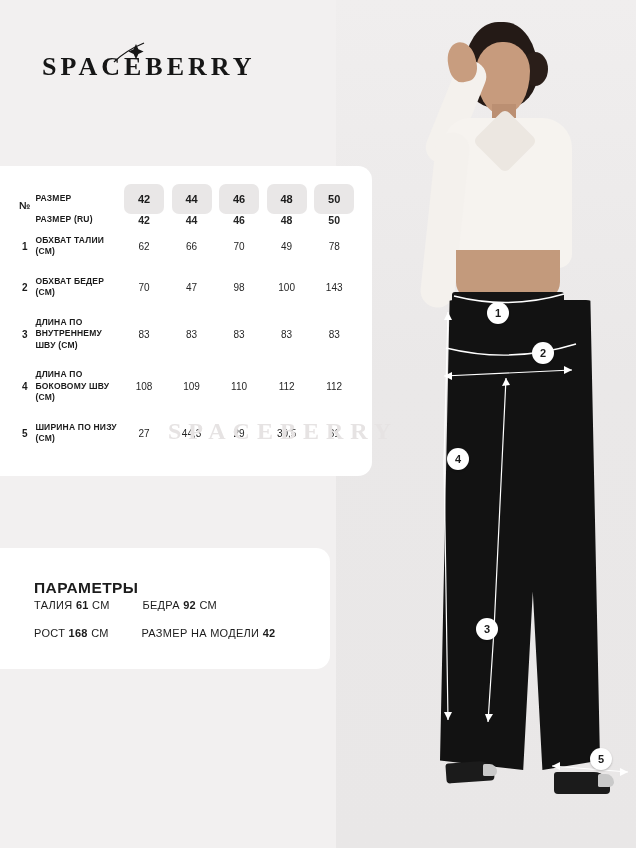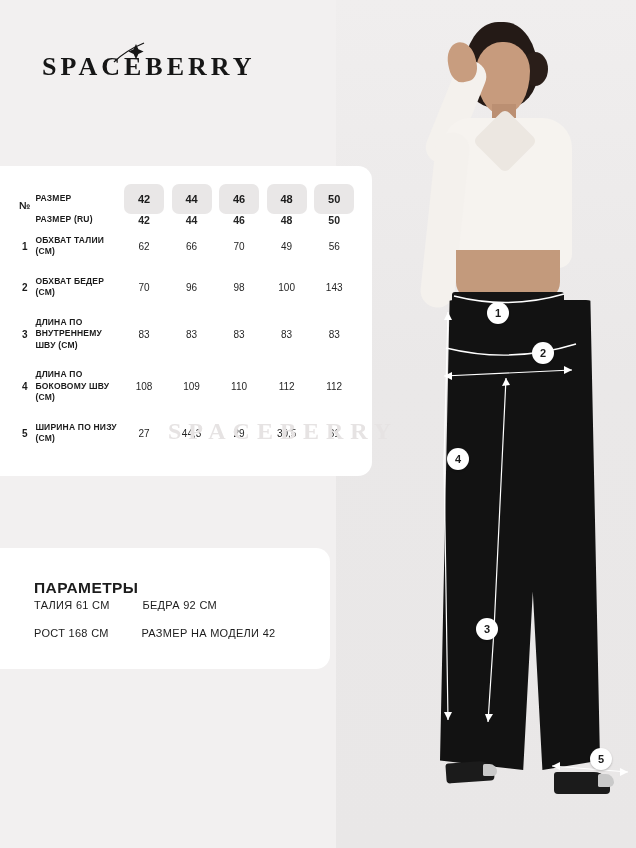--- a/index.html
+++ b/index.html
@@ -301,21 +301,21 @@
     text-transform: uppercase;
   }
   .params-line {
     font-size: 11px;
     letter-spacing: .3px;
     margin-bottom: 16px;
     text-transform: uppercase;
     white-space: nowrap;
   }
   .params-line:last-child { margin-bottom: 0; }
-  .params-line b { font-weight: 400; }
+  .params-line b { font-weight: 700; }
   .gap { display: inline-block; width: 26px; }
 </style>
 </head>
 <body>
 
 <div class="page">
 
   <div class="photo">
     <div class="photo-bg"></div>
     <div class="model">
@@ -394,27 +394,27 @@
         <td class="val">50</td>
       </tr>
 
       <tr class="data-row">
         <td class="col-num">1</td>
         <td class="col-label">ОБХВАТ ТАЛИИ (СМ)</td>
         <td class="val">62</td>
         <td class="val">66</td>
         <td class="val">70</td>
         <td class="val">49</td>
-        <td class="val">56</td>
+        <td class="val">78</td>
       </tr>
       <tr class="data-row">
         <td class="col-num">2</td>
         <td class="col-label">ОБХВАТ БЕДЕР (СМ)</td>
         <td class="val">70</td>
-        <td class="val">96</td>
+        <td class="val">47</td>
         <td class="val">98</td>
         <td class="val">100</td>
         <td class="val">143</td>
       </tr>
       <tr class="data-row">
         <td class="col-num">3</td>
         <td class="col-label">ДЛИНА ПО ВНУТРЕННЕМУ ШВУ (СМ)</td>
         <td class="val">83</td>
         <td class="val">83</td>
         <td class="val">83</td>

